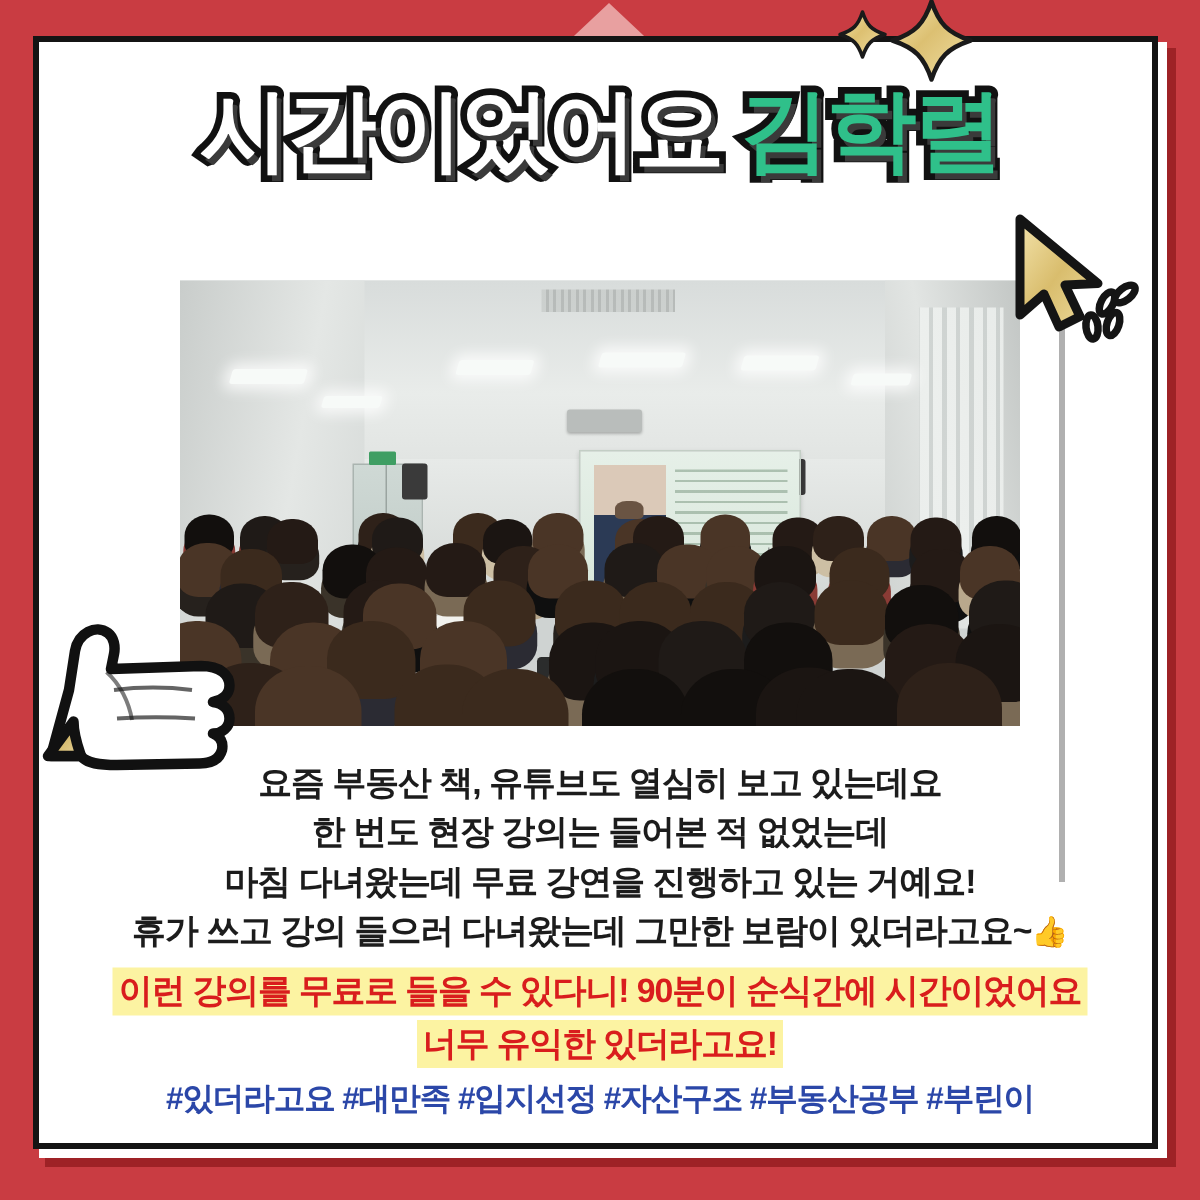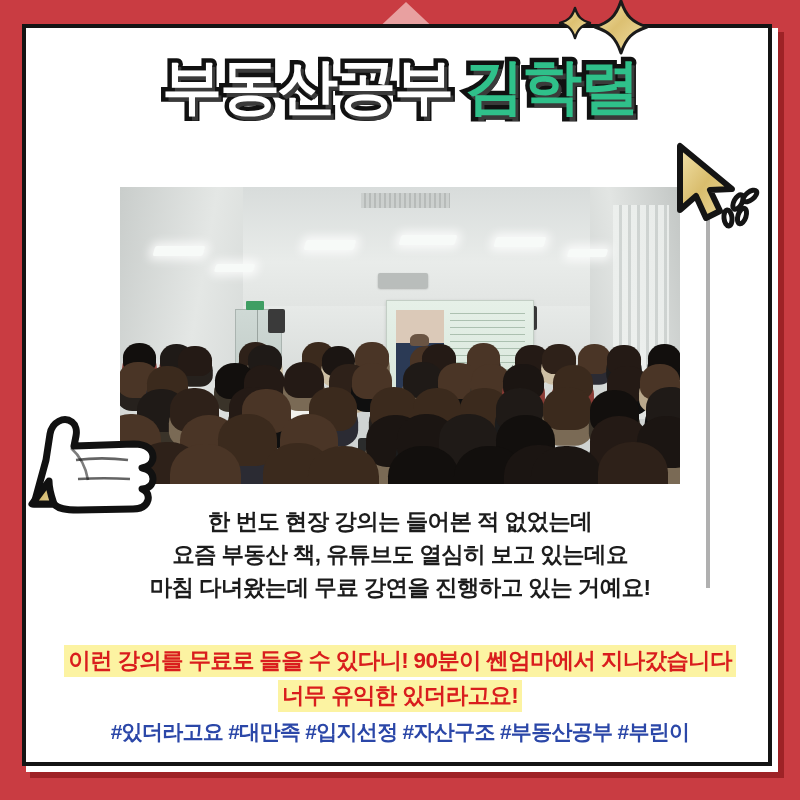--- a/index.html
+++ b/index.html
@@ -218,21 +218,21 @@
           <stop offset="0%" stop-color="#f6e7b0"></stop>
             <stop offset="45%" stop-color="#dcc072"></stop>
           <stop offset="100%" stop-color="#f0dfa4"></stop>
         </linearGradient>
       </defs>
       <path d="M29 3 C34 18 40 24 55 29 C40 34 34 40 29 55 C24 40 18 34 3 29 C18 24 24 18 29 3 Z" fill="url(#glit2)" stroke="#1a1a1a" stroke-width="3" stroke-linejoin="round"></path>
     </svg>
   </div>
 
   <div class="headline">
-    <span class="hl-black">부동산공부</span><span class="hl-green">김학렬</span>
+    <span class="hl-black">시간이었어요</span><span class="hl-green">김학렬</span>
   </div>
 
 
   <div class="photo-wrap">
     <div class="photo">
       <div class="ceiling"></div>
       <div class="backwall"></div>
       <div class="leftwall"></div>
       <div class="rightwall"></div>
       <div class="win"></div>
@@ -373,25 +373,28 @@
       <g fill="#ffffff" stroke="#141414" stroke-width="5" stroke-linejoin="round">
         <ellipse cx="66" cy="62" rx="4" ry="8" transform="rotate(28 66 62)"></ellipse>
         <ellipse cx="78" cy="56" rx="4" ry="8" transform="rotate(52 78 56)"></ellipse>
         <ellipse cx="56" cy="78" rx="4" ry="8" transform="rotate(-6 56 78)"></ellipse>
         <ellipse cx="70" cy="76" rx="4" ry="8" transform="rotate(18 70 76)"></ellipse>
       </g>
     </svg>
   </div>
 
   <div class="body-copy">
+    <div class="bline">요즘 부동산 책, 유튜브도 열심히 보고 있는데요</div>
     <div class="bline">한 번도 현장 강의는 들어본 적 없었는데</div>
-    <div class="bline">요즘 부동산 책, 유튜브도 열심히 보고 있는데요</div>
     <div class="bline">마침 다녀왔는데 무료 강연을 진행하고 있는 거예요!</div>
+    <div class="bline">
+      <span>휴가 쓰고 강의 들으러 다녀왔는데 그만한 보람이 있더라고요~</span><span class="thumb-emoji">👍</span>
+    </div>
   </div>
 
   <div class="hl-wrap">
-    <div><span class="hline">이런 강의를 무료로 들을 수 있다니! 90분이 쎈엄마에서 지나갔습니다</span></div>
+    <div><span class="hline">이런 강의를 무료로 들을 수 있다니! 90분이 순식간에 시간이었어요</span></div>
     <div><span class="hline">너무 유익한 있더라고요!</span></div>
   </div>
 
   <div class="tags">#있더라고요 #대만족 #입지선정 #자산구조 #부동산공부 #부린이</div>
 
 </div>
 
 </body></html>

